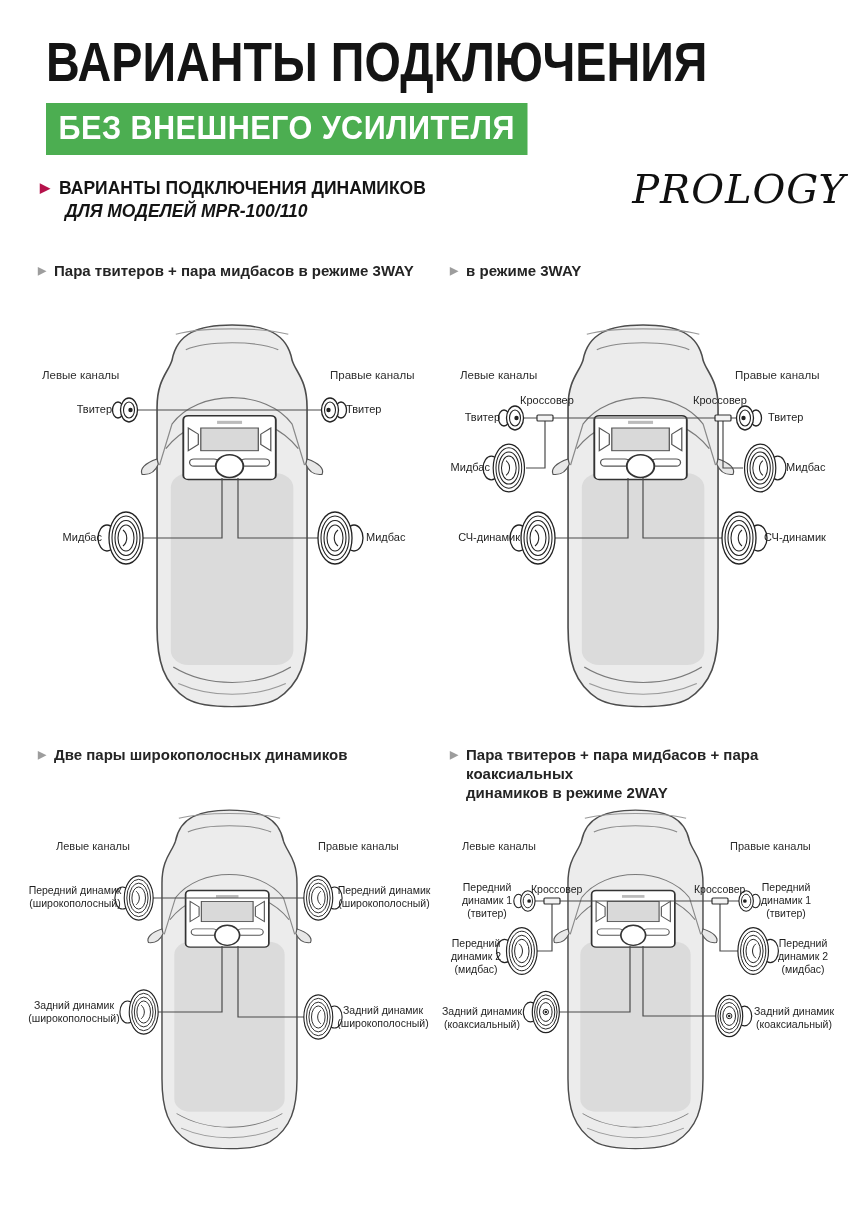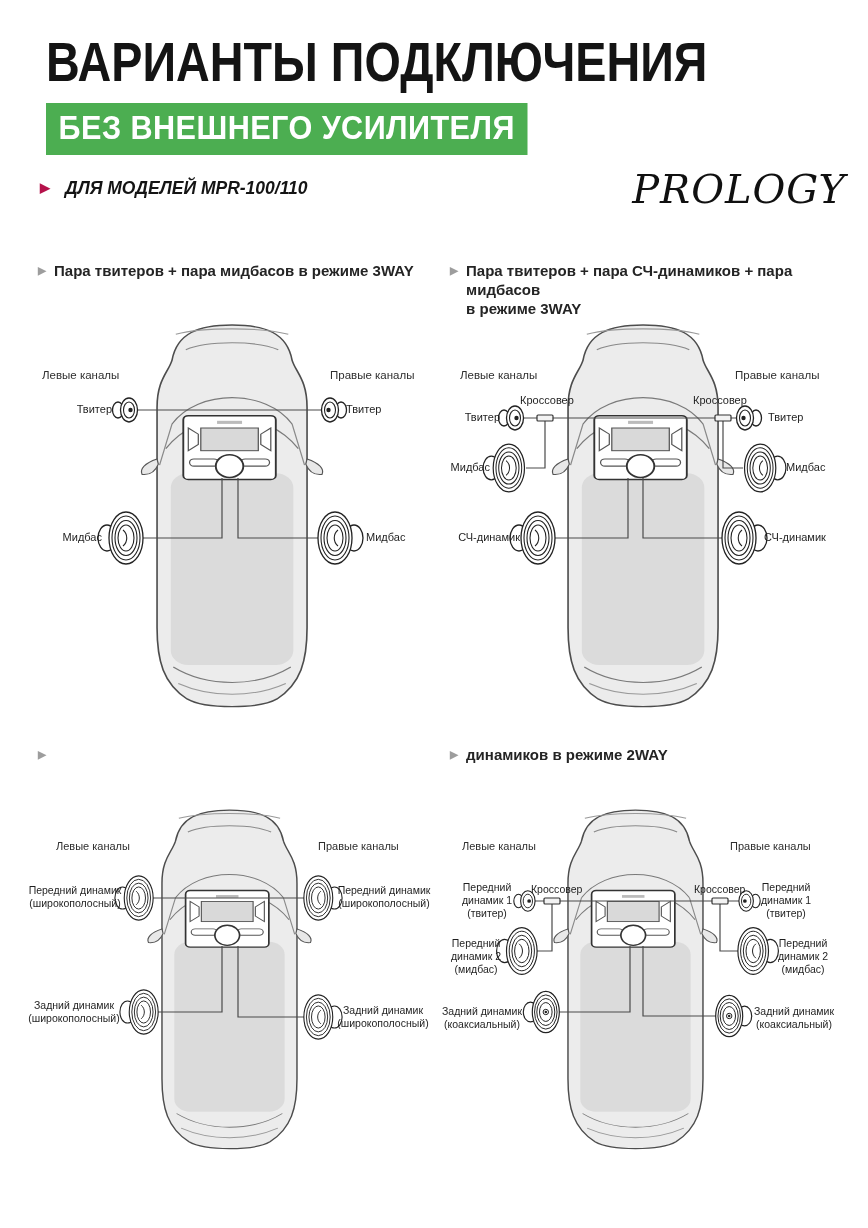--- a/index.html
+++ b/index.html
@@ -93,20 +93,21 @@
 
 <div class="page">
 
   <h1 class="title">ВАРИАНТЫ ПОДКЛЮЧЕНИЯ</h1>
   <div class="banner">
     <span>БЕЗ ВНЕШНЕГО УСИЛИТЕЛЯ</span>
   </div>
   <div class="sec-head">
     <span class="tri">▶</span>
     <div>
+      <div>ВАРИАНТЫ ПОДКЛЮЧЕНИЯ ДИНАМИКОВ</div>
       <div class="l2">ДЛЯ МОДЕЛЕЙ MPR-100/110</div>
     </div>
   </div>
   <div class="logo">PROLOGY</div>
 
   <div class="quad" style="left:0;top:255px;height:500px">
     <svg class="diagram" width="434" height="500">
       <use href="#car" transform="translate(138.3,65.9) scale(1.25,1.03)"></use>
       <path class="wire" d="M137,155 H322 M222,223 V283 H143 M238,223 V283 H318"></path>
       <use href="#twt" transform="translate(128,155)"></use>
@@ -138,21 +139,20 @@
       <use href="#twt" transform="translate(80,163)"></use>
       <use href="#twt" transform="translate(312,163) scale(-1,1)"></use>
       <use href="#spk" transform="translate(73,213) scale(0.92)"></use>
       <use href="#spk" transform="translate(328,213) scale(-0.92,0.92)"></use>
       <use href="#spk" transform="translate(102,283)"></use>
       <use href="#spk" transform="translate(307,283) scale(-1,1)"></use>
     </svg>
     <div class="qtitle" style="left:16px;top:6px">
       <span class="tri">▶</span>
       <div>
-        <div>Пара твитеров + пара СЧ-динамиков + пара мидбасов</div>
         <div>в режиме 3WAY</div>
       </div>
     </div>
     <div class="chan" style="left:26px;top:114px">Левые каналы</div>
     <div class="chan" style="left:301px;top:114px">Правые каналы</div>
     <div class="label" style="left:86px;top:139px">Кроссовер</div>
     <div class="label" style="left:259px;top:139px">Кроссовер</div>
     <div class="label r" style="left:6px;width:60px;top:156px">Твитер</div>
     <div class="label" style="left:334px;top:156px">Твитер</div>
     <div class="label r" style="left:0;width:56px;top:206px">Мидбас</div>
@@ -166,20 +166,21 @@
       <use href="#car" transform="translate(145.1,66.4) scale(1.125,0.914)"></use>
       <path class="wire" d="M153,158 H304 M222,206 V272 H158 M238,206 V277 H304"></path>
       <use href="#spk" transform="translate(137,158) scale(0.85)"></use>
       <use href="#spk" transform="translate(320,158) scale(-0.85,0.85)"></use>
       <use href="#spk" transform="translate(142,272) scale(0.85)"></use>
       <use href="#spk" transform="translate(320,277) scale(-0.85,0.85)"></use>
     </svg>
     <div class="qtitle" style="left:38px;top:5px">
       <span class="tri">▶</span>
       <div>
+        <div>Две пары широкополосных динамиков</div>
       </div>
     </div>
     <div class="chan" style="left:56px;top:100px;font-size:11px">Левые каналы</div>
     <div class="chan" style="left:318px;top:100px;font-size:11px">Правые каналы</div>
     <div class="label sm wrap c" style="left:26px;width:98px;top:144px">Передний динамик (широкополосный)</div>
     <div class="label sm wrap c" style="left:334px;width:100px;top:144px">Передний динамик (широкополосный)</div>
     <div class="label sm wrap c" style="left:24px;width:100px;top:259px">Задний динамик (широкополосный)</div>
     <div class="label sm wrap c" style="left:333px;width:100px;top:264px">Задний динамик (широкополосный)</div>
   </div>
 
@@ -192,20 +193,21 @@
       <use href="#twt" transform="translate(93,161) scale(0.85)"></use>
       <use href="#twt" transform="translate(313,161) scale(-0.85,0.85)"></use>
       <use href="#spk" transform="translate(86,211) scale(0.9)"></use>
       <use href="#spk" transform="translate(321,211) scale(-0.9,0.9)"></use>
       <use href="#coax" transform="translate(110,272) scale(0.9)"></use>
       <use href="#coax" transform="translate(297,276) scale(-0.9,0.9)"></use>
     </svg>
     <div class="qtitle" style="left:16px;top:5px">
       <span class="tri">▶</span>
       <div>
+        <div>Пара твитеров + пара мидбасов + пара коаксиальных</div>
         <div>динамиков в режиме 2WAY</div>
       </div>
     </div>
     <div class="chan" style="left:28px;top:100px;font-size:11px">Левые каналы</div>
     <div class="chan" style="left:296px;top:100px;font-size:11px">Правые каналы</div>
     <div class="label sm wrap c" style="left:24px;width:58px;top:141px">Передний динамик 1 (твитер)</div>
     <div class="label sm" style="left:97px;top:143px">Кроссовер</div>
     <div class="label sm" style="left:260px;top:143px">Кроссовер</div>
     <div class="label sm wrap c" style="left:322px;width:60px;top:141px">Передний динамик 1 (твитер)</div>
     <div class="label sm wrap c" style="left:12px;width:60px;top:197px">Передний динамик 2 (мидбас)</div>

